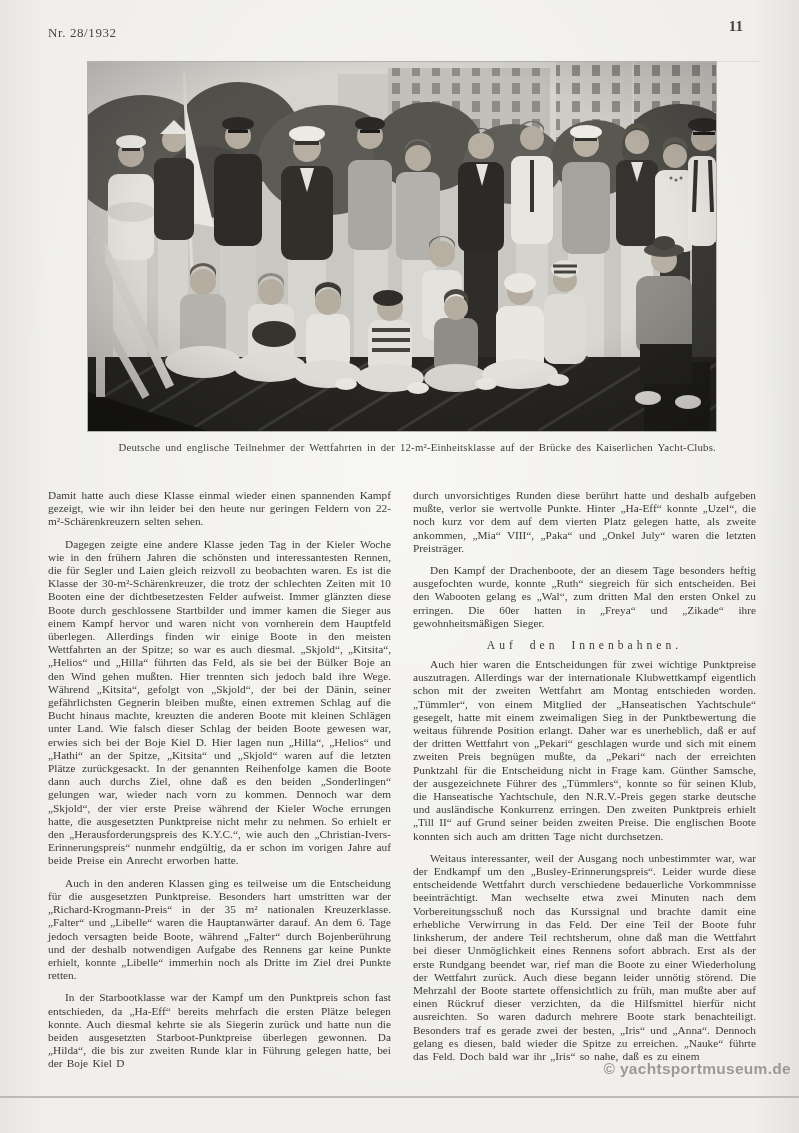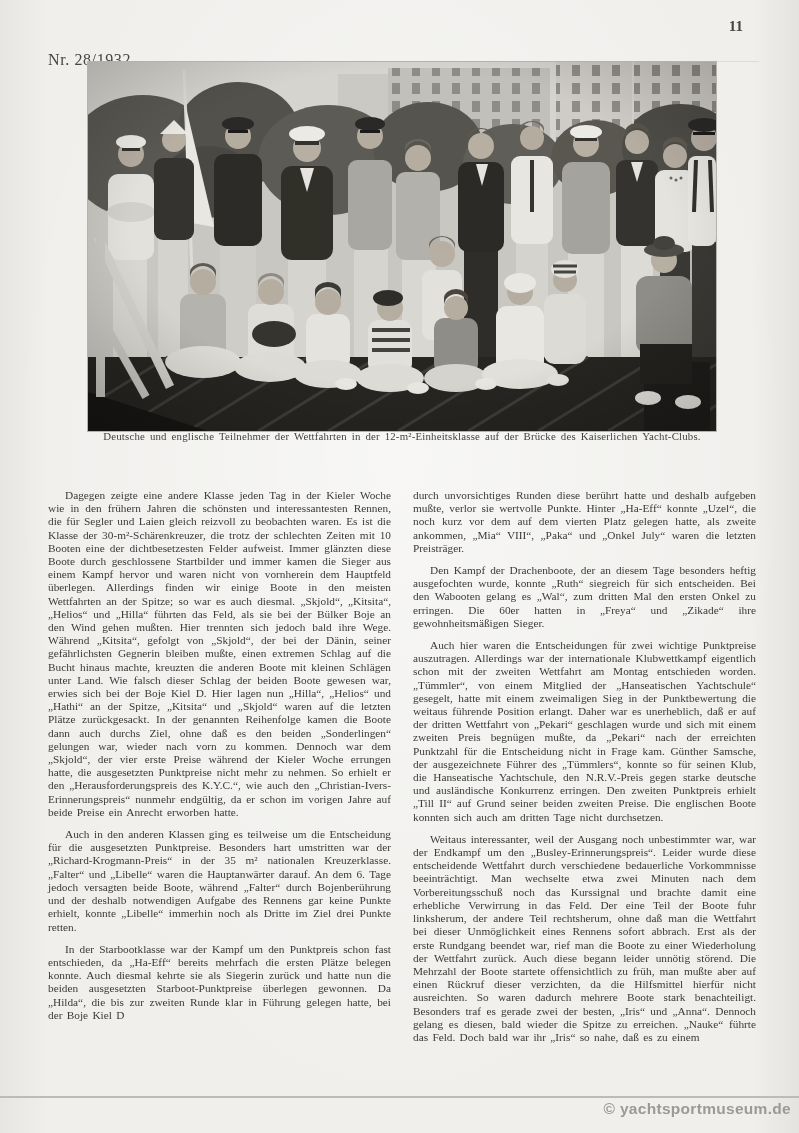--- a/index.html
+++ b/index.html
@@ -8,33 +8,33 @@
     width:799px;height:1133px;
     margin:0 auto;
     background:#f0efec;
     background-image:
       radial-gradient(ellipse at 50% 40%, rgba(255,255,255,0.5), rgba(0,0,0,0) 70%),
       linear-gradient(90deg, rgba(0,0,0,0.04), rgba(0,0,0,0) 6%, rgba(0,0,0,0) 94%, rgba(0,0,0,0.05));
     font-family:"Liberation Serif", serif;
     color:#3b3a38;
     overflow:hidden;
   }
-  .masthead{position:absolute;left:48px;top:25px;font-size:16px;letter-spacing:0.6px;color:#454442;margin-top:26px;}
+  .masthead{position:absolute;left:48px;top:25px;font-size:13px;letter-spacing:0.6px;color:#454442;}
   .pagenum{position:absolute;right:56px;top:18px;font-size:15px;color:#454442;font-weight:bold;}
   .head-rule{position:absolute;left:215px;right:40px;top:61px;height:1px;background:#dddcd8;}
 
   .photo{
     position:absolute;left:88px;top:62px;width:628px;height:369px;
     background:#c9c7c2;outline:1px solid #b4b2ad;
   }
   .photo svg{display:block;width:100%;height:100%;}
 
   .caption{
-    position:absolute;left:88px;top:430px;width:628px;
-    text-align:center;font-size:10.8px;color:#434240;
+    position:absolute;left:88px;top:441px;width:628px;
+    text-align:right;font-size:10.8px;color:#434240;
     letter-spacing:0.2px;word-spacing:2px;
   }
 
   .columns{
     position:absolute;left:48px;top:489px;width:709px;
     display:flex;gap:22px;
   }
   .col{width:343px;text-align:justify;hyphens:auto;}
   .col p{
     margin:0 0 9px 0;
@@ -44,21 +44,21 @@
   .col p.noindent{text-indent:0;}
   .col h3{
     margin:3px 0 6px 0;
     font-size:11.6px;font-weight:normal;
     text-align:center;letter-spacing:4px;word-spacing:6px;
     text-indent:0;color:#3b3a38;
   }
 
   .foot-rule{position:absolute;left:0;right:0;top:1096px;height:2px;background:#bcbbb7;}
   .copyright{
-    position:absolute;right:8px;top:1100px;
+    position:absolute;right:8px;top:1060px;
     font-family:"Liberation Sans", sans-serif;
     font-weight:bold;font-size:15.5px;color:#9b9a97;
     letter-spacing:0.3px;
   }
 </style>
 </head>
 <body>
 
 <div class="page">
 
@@ -291,27 +291,29 @@
       <ellipse cx="470" cy="318" rx="11" ry="6" fill="#e8e6e0"></ellipse>
 
       <rect width="628" height="369" fill="url(#vig)"></rect>
     </svg>
   </div>
 
   <div class="caption">Deutsche und englische Teilnehmer der Wettfahrten in der 12-m²-Einheitsklasse auf der Brücke des Kaiserlichen Yacht-Clubs.</div>
 
   <div class="columns">
     <div class="col">
+      <p class="noindent">Damit hatte auch diese Klasse einmal wieder einen spannenden Kampf gezeigt, wie wir ihn leider bei den heute nur geringen Feldern von 22-m²-Schärenkreuzern selten sehen.</p>
       <p>Dagegen zeigte eine andere Klasse jeden Tag in der Kieler Woche wie in den frühern Jahren die schönsten und interessantesten Rennen, die für Segler und Laien gleich reizvoll zu beobachten waren. Es ist die Klasse der 30-m²-Schärenkreuzer, die trotz der schlechten Zeiten mit 10 Booten eine der dichtbesetzesten Felder aufweist. Immer glänzten diese Boote durch geschlossene Startbilder und immer kamen die Sieger aus einem Kampf hervor und waren nicht von vornherein dem Hauptfeld überlegen. Allerdings finden wir einige Boote in den meisten Wettfahrten an der Spitze; so war es auch diesmal. „Skjold“, „Kitsita“, „Helios“ und „Hilla“ führten das Feld, als sie bei der Bülker Boje an den Wind gehen mußten. Hier trennten sich jedoch bald ihre Wege. Während „Kitsita“, gefolgt von „Skjold“, der bei der Dänin, seiner gefährlichsten Gegnerin bleiben mußte, einen extremen Schlag auf die Bucht hinaus machte, kreuzten die anderen Boote mit kleinen Schlägen unter Land. Wie falsch dieser Schlag der beiden Boote gewesen war, erwies sich bei der Boje Kiel D. Hier lagen nun „Hilla“, „Helios“ und „Hathi“ an der Spitze, „Kitsita“ und „Skjold“ waren auf die letzten Plätze zurückgesackt. In der genannten Reihenfolge kamen die Boote dann auch durchs Ziel, ohne daß es den beiden „Sonderlingen“ gelungen war, wieder nach vorn zu kommen. Dennoch war dem „Skjold“, der vier erste Preise während der Kieler Woche errungen hatte, die ausgesetzten Punktpreise nicht mehr zu nehmen. So erhielt er den „Herausforderungspreis des K.Y.C.“, wie auch den „Christian-Ivers-Erinnerungspreis“ nunmehr endgültig, da er schon im vorigen Jahre auf beide Preise ein Anrecht erworben hatte.</p>
       <p>Auch in den anderen Klassen ging es teilweise um die Entscheidung für die ausgesetzten Punktpreise. Besonders hart umstritten war der „Richard-Krogmann-Preis“ in der 35 m² nationalen Kreuzerklasse. „Falter“ und „Libelle“ waren die Hauptanwärter darauf. An dem 6. Tage jedoch versagten beide Boote, während „Falter“ durch Bojenberührung und der deshalb notwendigen Aufgabe des Rennens gar keine Punkte erhielt, konnte „Libelle“ immerhin noch als Dritte im Ziel drei Punkte retten.</p>
       <p>In der Starbootklasse war der Kampf um den Punktpreis schon fast entschieden, da „Ha-Eff“ bereits mehrfach die ersten Plätze belegen konnte. Auch diesmal kehrte sie als Siegerin zurück und hatte nun die beiden ausgesetzten Starboot-Punktpreise überlegen gewonnen. Da „Hilda“, die bis zur zweiten Runde klar in Führung gelegen hatte, bei der Boje Kiel D</p>
     </div>
     <div class="col">
       <p class="noindent">durch unvorsichtiges Runden diese berührt hatte und deshalb aufgeben mußte, verlor sie wertvolle Punkte. Hinter „Ha-Eff“ konnte „Uzel“, die noch kurz vor dem auf dem vierten Platz gelegen hatte, als zweite ankommen, „Mia“ VIII“, „Paka“ und „Onkel July“ waren die letzten Preisträger.</p>
       <p>Den Kampf der Drachenboote, der an diesem Tage besonders heftig ausgefochten wurde, konnte „Ruth“ siegreich für sich entscheiden. Bei den Wabooten gelang es „Wal“, zum dritten Mal den ersten Onkel zu erringen. Die 60er hatten in „Freya“ und „Zikade“ ihre gewohnheitsmäßigen Sieger.</p>
+      <h3>Auf den Innenbahnen.</h3>
       <p>Auch hier waren die Entscheidungen für zwei wichtige Punktpreise auszutragen. Allerdings war der internationale Klubwettkampf eigentlich schon mit der zweiten Wettfahrt am Montag entschieden worden. „Tümmler“, von einem Mitglied der „Hanseatischen Yachtschule“ gesegelt, hatte mit einem zweimaligen Sieg in der Punktbewertung die weitaus führende Position erlangt. Daher war es unerheblich, daß er auf der dritten Wettfahrt von „Pekari“ geschlagen wurde und sich mit einem zweiten Preis begnügen mußte, da „Pekari“ nach der erreichten Punktzahl für die Entscheidung nicht in Frage kam. Günther Samsche, der ausgezeichnete Führer des „Tümmlers“, konnte so für seinen Klub, die Hanseatische Yachtschule, den N.R.V.-Preis gegen starke deutsche und ausländische Konkurrenz erringen. Den zweiten Punktpreis erhielt „Till II“ auf Grund seiner beiden zweiten Preise. Die englischen Boote konnten sich auch am dritten Tage nicht durchsetzen.</p>
       <p>Weitaus interessanter, weil der Ausgang noch unbestimmter war, war der Endkampf um den „Busley-Erinnerungspreis“. Leider wurde diese entscheidende Wettfahrt durch verschiedene bedauerliche Vorkommnisse beeinträchtigt. Man wechselte etwa zwei Minuten nach dem Vorbereitungsschuß noch das Kurssignal und brachte damit eine erhebliche Verwirrung in das Feld. Der eine Teil der Boote fuhr linksherum, der andere Teil rechtsherum, ohne daß man die Wettfahrt bei dieser Unmöglichkeit eines Rennens sofort abbrach. Erst als der erste Rundgang beendet war, rief man die Boote zu einer Wiederholung der Wettfahrt zurück. Auch diese begann leider unnötig störend. Die Mehrzahl der Boote startete offensichtlich zu früh, man mußte aber auf einen Rückruf dieser verzichten, da die Hilfsmittel hierfür nicht ausreichten. So waren dadurch mehrere Boote stark benachteiligt. Besonders traf es gerade zwei der besten, „Iris“ und „Anna“. Dennoch gelang es diesen, bald wieder die Spitze zu erreichen. „Nauke“ führte das Feld. Doch bald war ihr „Iris“ so nahe, daß es zu einem</p>
     </div>
   </div>
 
   <div class="foot-rule"></div>
   <div class="copyright">© yachtsportmuseum.de</div>
 
 </div>
 

